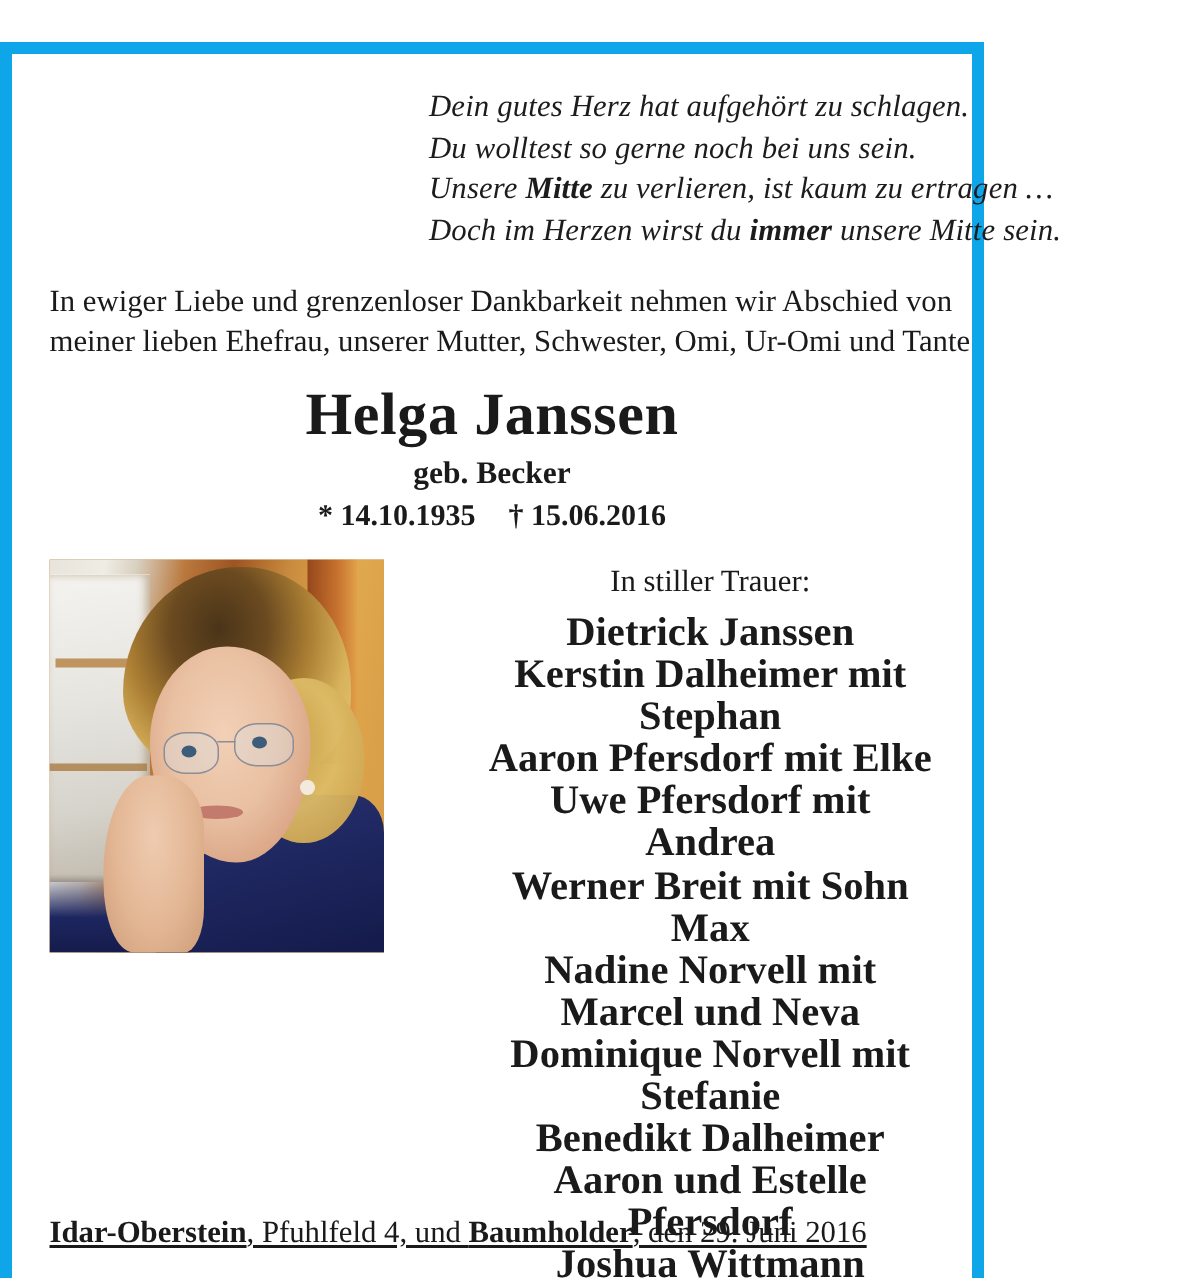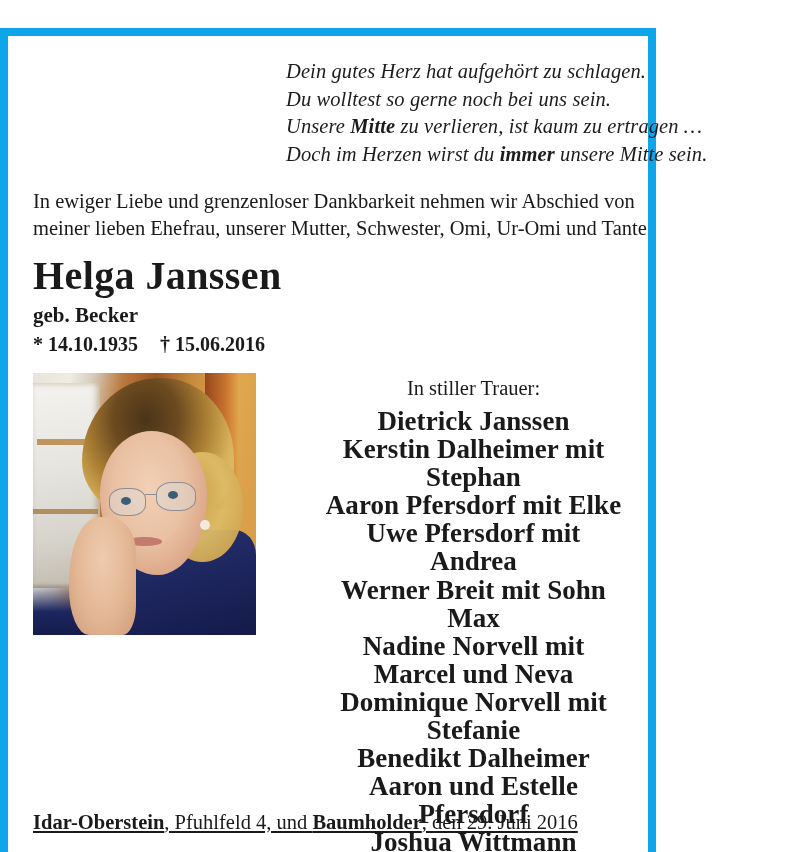--- a/index.html
+++ b/index.html
@@ -68,21 +68,21 @@
     text-align: justify;
     text-align-last: justify;
     white-space: nowrap;
   }
   #intro-paragraph .l2 {
     text-align-last: justify;
   }
 
   
   #name-block {
-    text-align: left;
+    text-align: center;
     margin-top: 11px;
   }
   #deceased-name {
     font-size: 40px;
     font-weight: bold;
     line-height: 46px;
     letter-spacing: 0.4px;
   }
   #maiden-name {
     font-size: 21px;

